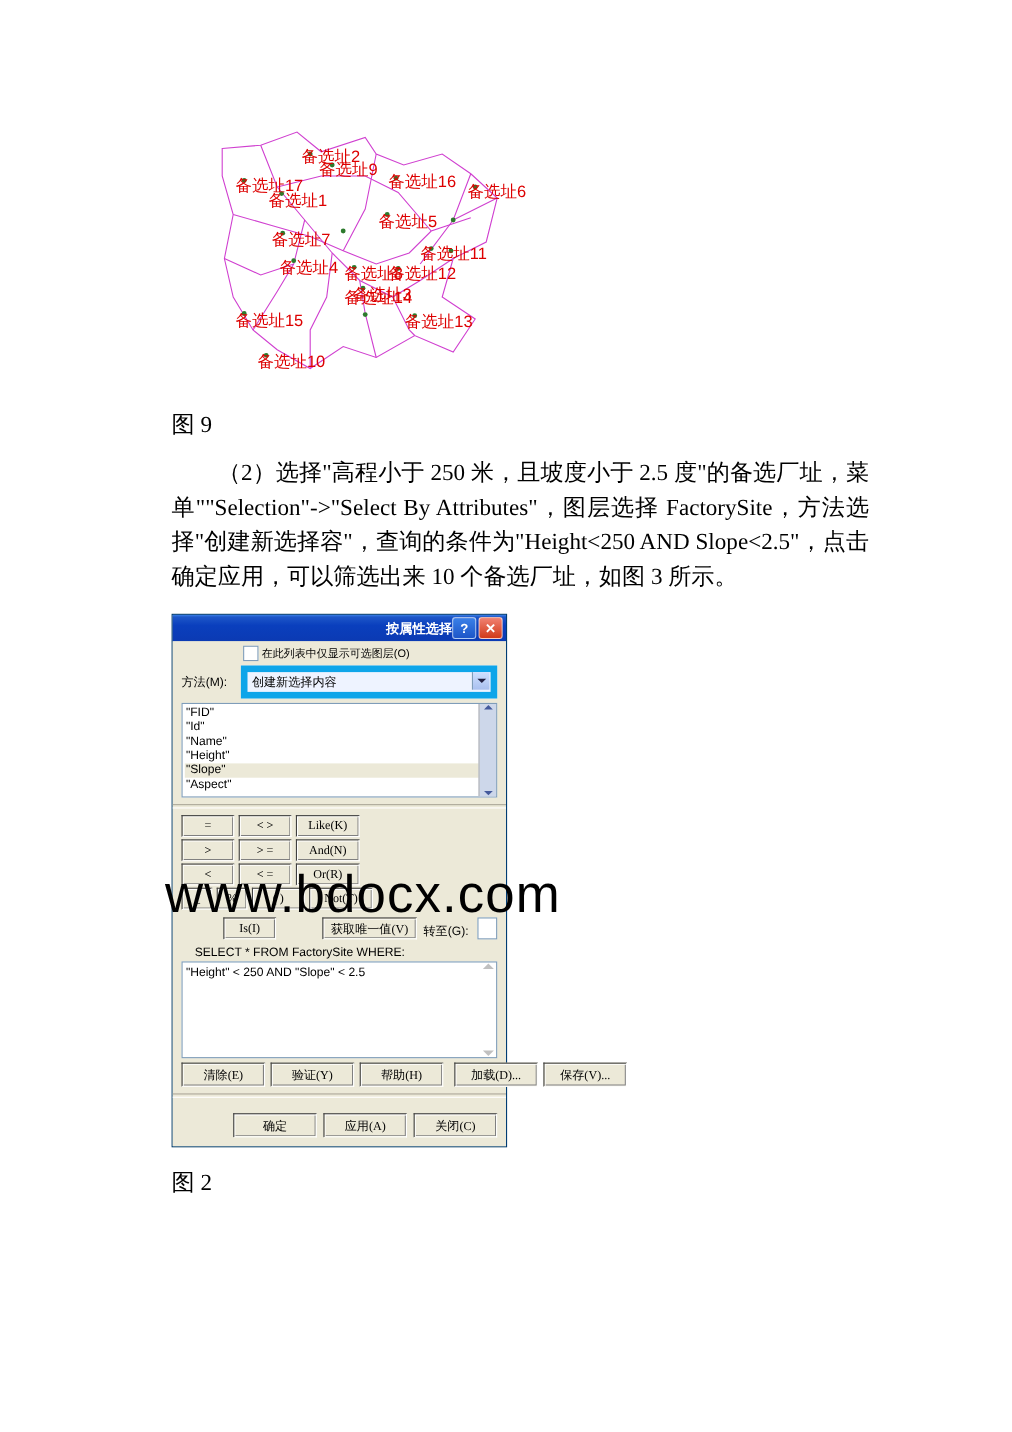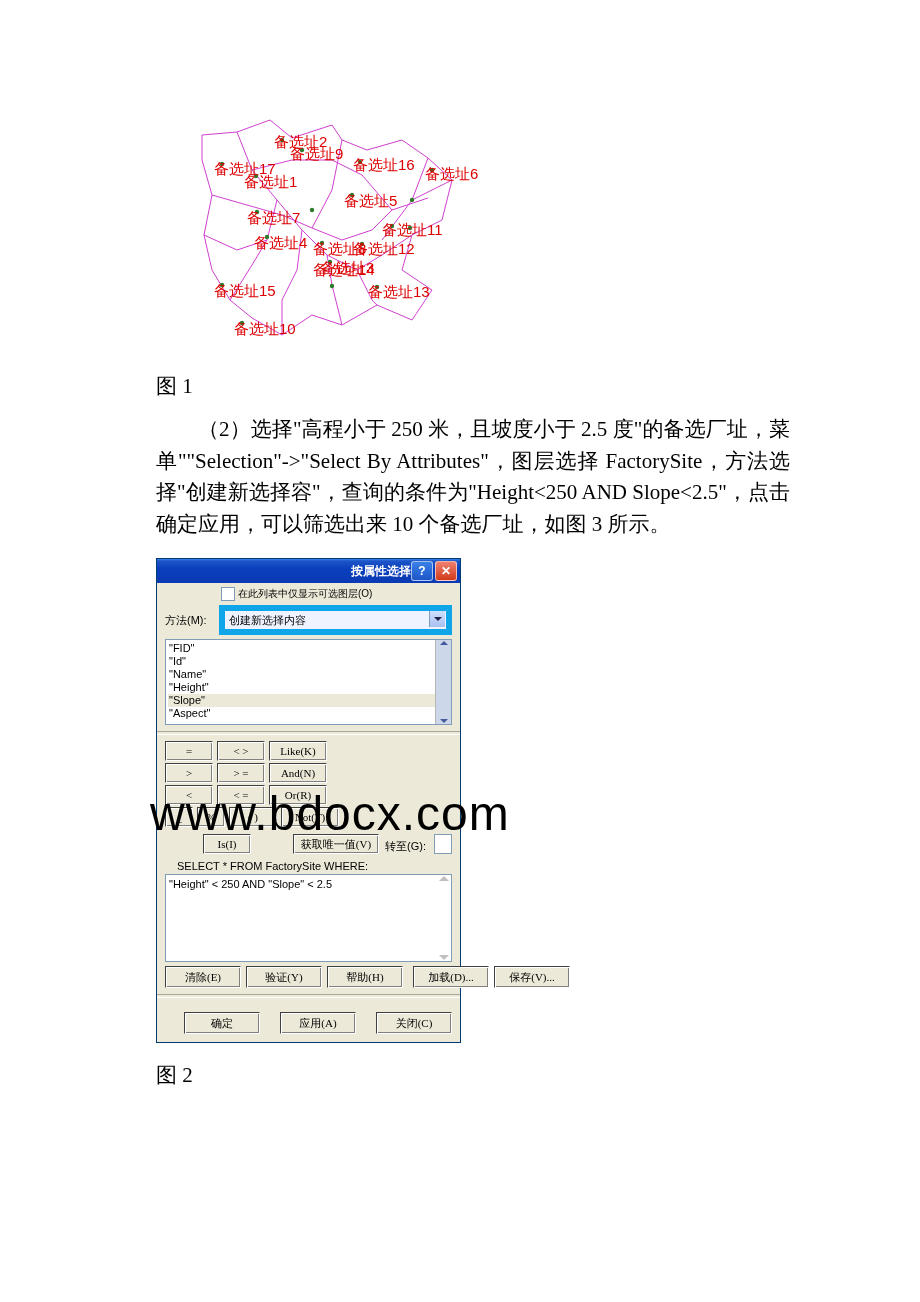--- a/index.html
+++ b/index.html
@@ -151,21 +151,21 @@
   .query-box .arrow2{
     position:absolute; right:0; top:0; bottom:0; width:15px;
     display:flex; flex-direction:column; justify-content:space-between; align-items:center;
     padding:1px 0;
   }
   .query-box .arrow2 .tri2{ border:5px solid transparent;}
   .query-box .arrow2 .up2{ border-bottom-color:#c0c0c0; border-top:none;}
   .query-box .arrow2 .dn2{ border-top-color:#c0c0c0; border-bottom:none;}
   .btn-row{ display:flex; gap:5px; margin-top:4px;}
   .btn-row .sp{ flex:1;}
-  .footer-row{ display:flex; justify-content:flex-end; gap:20px; margin-top:7px; padding-top:7px;align-items:center;}
+  .footer-row{ display:flex; justify-content:flex-end; gap:6px; margin-top:7px; padding-top:7px;align-items:center;}
   .watermark{
     position:absolute; left:150px; top:686px;
     font-size:48px; color:#000000; font-family:Arial;
     letter-spacing:1px; pointer-events:none;
   }
   .page-root{ position:relative;}
 </style>
 </head>
 <body>
 
@@ -208,21 +208,21 @@
      <circle cx="60" cy="223" r="2.2"></circle>
             <circle cx="40" cy="64" r="2.2"></circle>
      <circle cx="228" cy="128" r="2.2"></circle>
             <circle cx="130" cy="110" r="2.2"></circle>
      <circle cx="230" cy="100" r="2.2"></circle>
             <circle cx="150" cy="186" r="2.2"></circle>
     </g>
    </svg>
   <div class="map-label" style="left: 62px; top: 73px;">备选址1</div><div class="map-label" style="left: 92px; top: 33px;">备选址2</div><div class="map-label" style="left: 139px; top: 159px;">备选址3</div><div class="map-label" style="left: 72px; top: 134px;">备选址4</div><div class="map-label" style="left: 162px; top: 92px;">备选址5</div><div class="map-label" style="left: 243px; top: 65px;">备选址6</div><div class="map-label" style="left: 65px; top: 109px;">备选址7</div><div class="map-label" style="left: 131px; top: 140px;">备选址8</div><div class="map-label" style="left: 108px; top: 45px;">备选址9</div><div class="map-label" style="left: 52px; top: 220px;">备选址10</div><div class="map-label" style="left: 200px; top: 121px;">备选址11</div><div class="map-label" style="left: 171px; top: 140px;">备选址12</div><div class="map-label" style="left: 186px; top: 183px;">备选址13</div><div class="map-label" style="left: 131px; top: 161px;">备选址14</div><div class="map-label" style="left: 32px; top: 182px;">备选址15</div><div class="map-label" style="left: 171px; top: 56px;">备选址16</div><div class="map-label" style="left: 32px; top: 60px;">备选址17</div></div>
 
-  <div class="caption">图 1</div>
+  <div class="caption">图 9</div>
 
   <div class="para">（2）选择"高程小于 250 米，且坡度小于 2.5 度"的备选厂址，菜单""Selection"-&gt;"Select By Attributes"，图层选择 FactorySite，方法选择"创建新选择容"，查询的条件为"Height&lt;250 AND Slope&lt;2.5"，点击确定应用，可以筛选出来 10 个备选厂址，如图 3 所示。</div>
 
   <div class="dialog-wrap">
   <div class="dialog">
     <div class="titlebar">
       <span class="title-text">按属性选择</span>
       <div class="tb-btns">
         <div class="tb-btn tb-help">?</div>
         <div class="tb-btn tb-close">✕</div>

